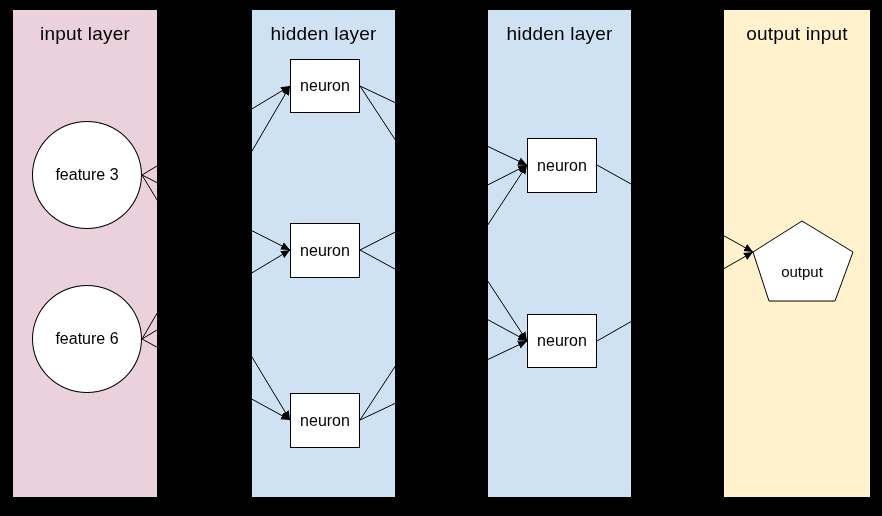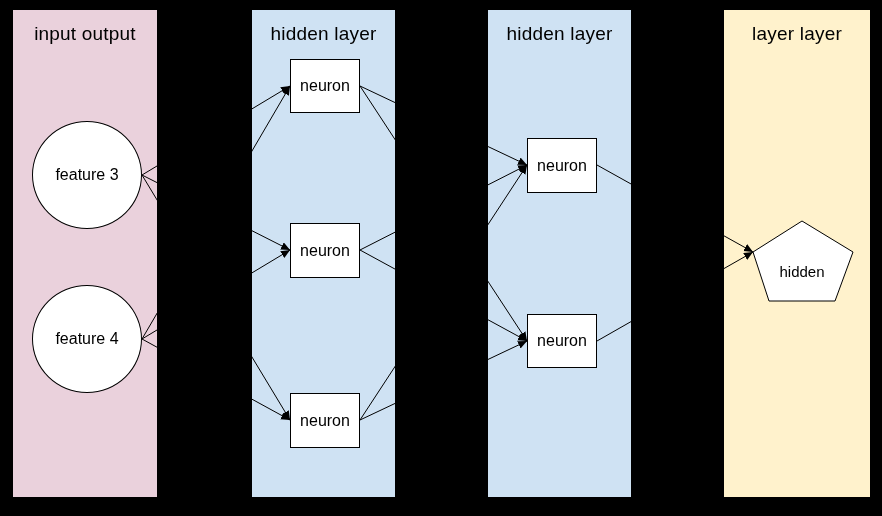--- a/index.html
+++ b/index.html
@@ -42,33 +42,33 @@
     color: #000;
     text-align: center;
   }
 </style>
 </head>
 <body>
 
 <div class="canvas">
 
   <div class="panel" style="left: 13px; width: 144px; background: rgb(234, 209, 220);">
-    <div class="panel-title">input output</div>
+    <div class="panel-title">input layer</div>
   </div>
 
   <div class="panel" style="left: 252px; width: 143px; background: rgb(207, 226, 243);">
     <div class="panel-title">hidden layer</div>
   </div>
 
   <div class="panel" style="left: 488px; width: 143px; background: rgb(207, 226, 243);">
     <div class="panel-title">hidden layer</div>
   </div>
 
   <div class="panel" style="left: 724px; width: 146px; background: rgb(255, 242, 204);">
-    <div class="panel-title">layer layer</div>
+    <div class="panel-title">output input</div>
   </div>
 
   <svg class="edges" width="882" height="516">
     <defs>
       <marker id="arrowhead" markerUnits="userSpaceOnUse" markerWidth="10" markerHeight="9" refX="9" refY="4" orient="auto">
         <path d="M0,0 L9,4 L0,8 Z" fill="#000"></path>
       </marker>
     </defs>
     <g id="edge-group">
         <line x1="142" y1="175" x2="290" y2="86" stroke="#000000" stroke-width="1" marker-end="url(#arrowhead)"></line>
@@ -85,21 +85,21 @@
         <line x1="360" y1="420" x2="527" y2="341" stroke="#000000" stroke-width="1" marker-end="url(#arrowhead)"></line>
         <line x1="597" y1="165" x2="753" y2="252" stroke="#000000" stroke-width="1" marker-end="url(#arrowhead)"></line>
         <line x1="597" y1="341" x2="753" y2="252" stroke="#000000" stroke-width="1" marker-end="url(#arrowhead)"></line>
       </g>
   </svg>
 
   <div class="node circle" style="left:32px; top:121px; width:110px; height:108px;">
     <span>feature 3</span>
   </div>
   <div class="node circle" style="left:32px; top:285px; width:110px; height:108px;">
-    <span>feature 4</span>
+    <span>feature 6</span>
   </div>
 
   <div class="node" style="left:290px; top:59px; width:70px; height:54px;">
     <span>neuron</span>
   </div>
   <div class="node" style="left:290px; top:223px; width:70px; height:55px;">
     <span>neuron</span>
   </div>
   <div class="node" style="left:290px; top:393px; width:70px; height:55px;">
     <span>neuron</span>
@@ -108,15 +108,15 @@
   <div class="node" style="left:527px; top:138px; width:70px; height:55px;">
     <span>neuron</span>
   </div>
   <div class="node" style="left:527px; top:314px; width:70px; height:54px;">
     <span>neuron</span>
   </div>
 
   <svg class="pentagon-svg" width="882" height="516">
     <polygon points="802,221 853,252 835,301 769,301 753,252" fill="#ffffff" stroke="#000000" stroke-width="1"></polygon>
   </svg>
-  <div class="pentagon-label" style="left:762px; top:263px; width:80px;">hidden</div>
+  <div class="pentagon-label" style="left:762px; top:263px; width:80px;">output</div>
 
 </div>
 
 </body></html>

